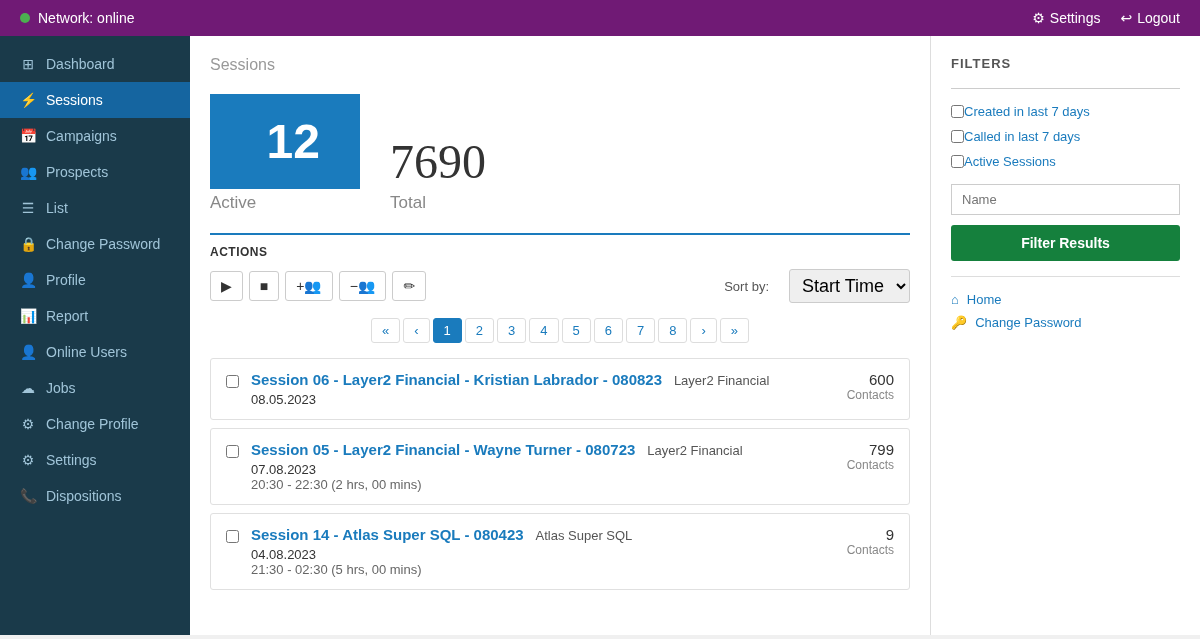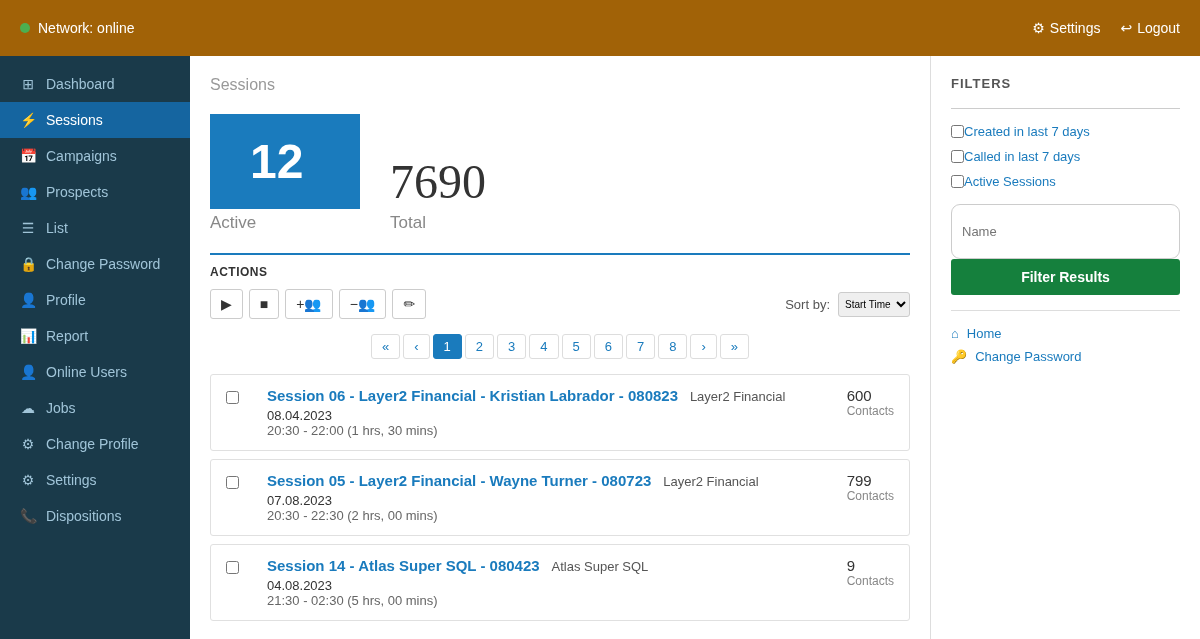--- a/index.html
+++ b/index.html
@@ -1,22 +1,22 @@
 <!DOCTYPE html>
 <html><head>
   <meta charset="utf-8">
   <style>
     * { box-sizing: border-box; margin: 0; padding: 0; }
     body { font-family: Arial, sans-serif; font-size: 14px; background: #f0f0f0; }
 
     
     .topbar {
-      background: #a16207;
+      background: #701a75;
       color: white;
-      height: 56px;
+      height: 36px;
       display: flex;
       align-items: center;
       justify-content: space-between;
       padding: 0 20px;
     }
     .topbar-left { display: flex; align-items: center; gap: 8px; font-size: 14px; }
     .topbar-right { display: flex; align-items: center; gap: 20px; font-size: 14px; }
     .topbar-right a { color: white; text-decoration: none; display: flex; align-items: center; gap: 5px; cursor: pointer; }
     .network-dot { width: 10px; height: 10px; background: #4caf50; border-radius: 50%; display: inline-block; }
 
@@ -72,21 +72,21 @@
       gap: 30px;
       margin-bottom: 20px;
     }
     .stat-box-blue {
       background: #1a7bbd;
       color: white;
       padding: 20px 40px;
       font-size: 48px;
       font-weight: bold;
       min-width: 150px;
-      text-align: left;
+      text-align: right;
     }
     .stat-total { font-size: 48px; color: #333; font-weight: normal; font-family: Liberation Serif, serif; }
     .stat-label { font-size: 17px; color: #888; margin-top: 4px; }
 
     
     .actions-section { border-top: 2px solid #1a7bbd; padding-top: 10px; margin-top: 10px; }
     .actions-label { font-size: 12px; font-weight: bold; color: #333; letter-spacing: 0.5px; margin-bottom: 10px; }
 
     .action-buttons {
       display: flex;
@@ -98,26 +98,26 @@
     .action-btn {
       border: 1px solid #ccc;
       background: white;
       padding: 6px 10px;
       cursor: pointer;
       border-radius: 3px;
       font-size: 14px;
       color: #333;
     }
 
-    .sort-row { display: flex; align-items: center; gap: 8px; font-size: 13px; color: #555; }
+    .sort-row { display: flex; align-items: center; gap: 20px; font-size: 13px; color: #555; }
     .sort-select {
       border: 1px solid #ccc;
-      padding: 5px 2px;
+      padding: 5px 8px;
       border-radius: 3px;
-      font-size: 10px;
+      font-size: 18px;
       cursor: pointer;
     }
 
     
     .pagination {
       display: flex;
       justify-content: center;
       align-items: center;
       gap: 3px;
       margin-bottom: 15px;
@@ -134,30 +134,30 @@
     .page-btn.active { background: #1a7bbd; color: white; border-color: #1a7bbd; }
 
     
     .session-row {
       border: 1px solid #e0e0e0;
       border-radius: 3px;
       padding: 12px 15px;
       margin-bottom: 8px;
       display: flex;
       align-items: flex-start;
-      gap: 28px;
+      gap: 12px;
       background: white;
     }
     .session-checkbox { margin-top: 4px; cursor: pointer; }
     .session-content { flex: 1; }
     .session-title { font-size: 15px; font-weight: bold; color: #1a7bbd; }
     .session-company { font-size: 13px; color: #555; margin-left: 8px; font-weight: normal; }
     .session-date { font-size: 13px; color: #333; margin-top: 4px; }
     .session-time { font-size: 13px; color: #666; }
-    .session-contacts { font-size: 15px; color: #333; }
+    .session-contacts { text-align: right; font-size: 15px; color: #333; }
     .contacts-label { font-size: 12px; color: #888; }
 
     
     .right-panel {
       width: 270px;
       background: white;
       border-left: 1px solid #ddd;
       padding: 20px;
       flex-shrink: 0;
     }
@@ -176,24 +176,25 @@
       gap: 0;
       margin-bottom: 10px;
       font-size: 13px;
       color: #1a7bbd;
       cursor: pointer;
     }
     .filter-checkbox { cursor: pointer; }
     .filter-input {
       width: 100%;
       border: 1px solid #ccc;
-      padding: 19px 10px;
-      border-radius: 9px;
+      padding: 7px 10px;
+      border-radius: 0;
       font-size: 13px;
       margin-top: 5px;
+      margin-bottom: 10px;
       color: #999;
     }
     .filter-btn {
       width: 100%;
       background: #15803d;
       color: white;
       border: none;
       padding: 10px;
       border-radius: 3px;
       font-size: 14px;
@@ -340,22 +341,21 @@
           <button class="page-btn">»</button>
         </div>
 
         <div class="session-row">
           <input type="checkbox" class="session-checkbox" style="">
           <div class="session-content">
             <div>
               <span class="session-title">Session 06 - Layer2 Financial - Kristian Labrador - 080823</span>
               <span class="session-company">Layer2 Financial</span>
             </div>
-            <div class="session-date">08.04.2023</div>
-            <div class="session-time">20:30 - 22:00 (1 hrs, 30 mins)</div>
+            <div class="session-date">08.05.2023</div>
           </div>
           <div class="session-contacts">
             <div>600</div>
             <div class="contacts-label">Contacts</div>
           </div>
         </div>
 
         <div class="session-row">
           <input type="checkbox" class="session-checkbox" style="">
           <div class="session-content">

